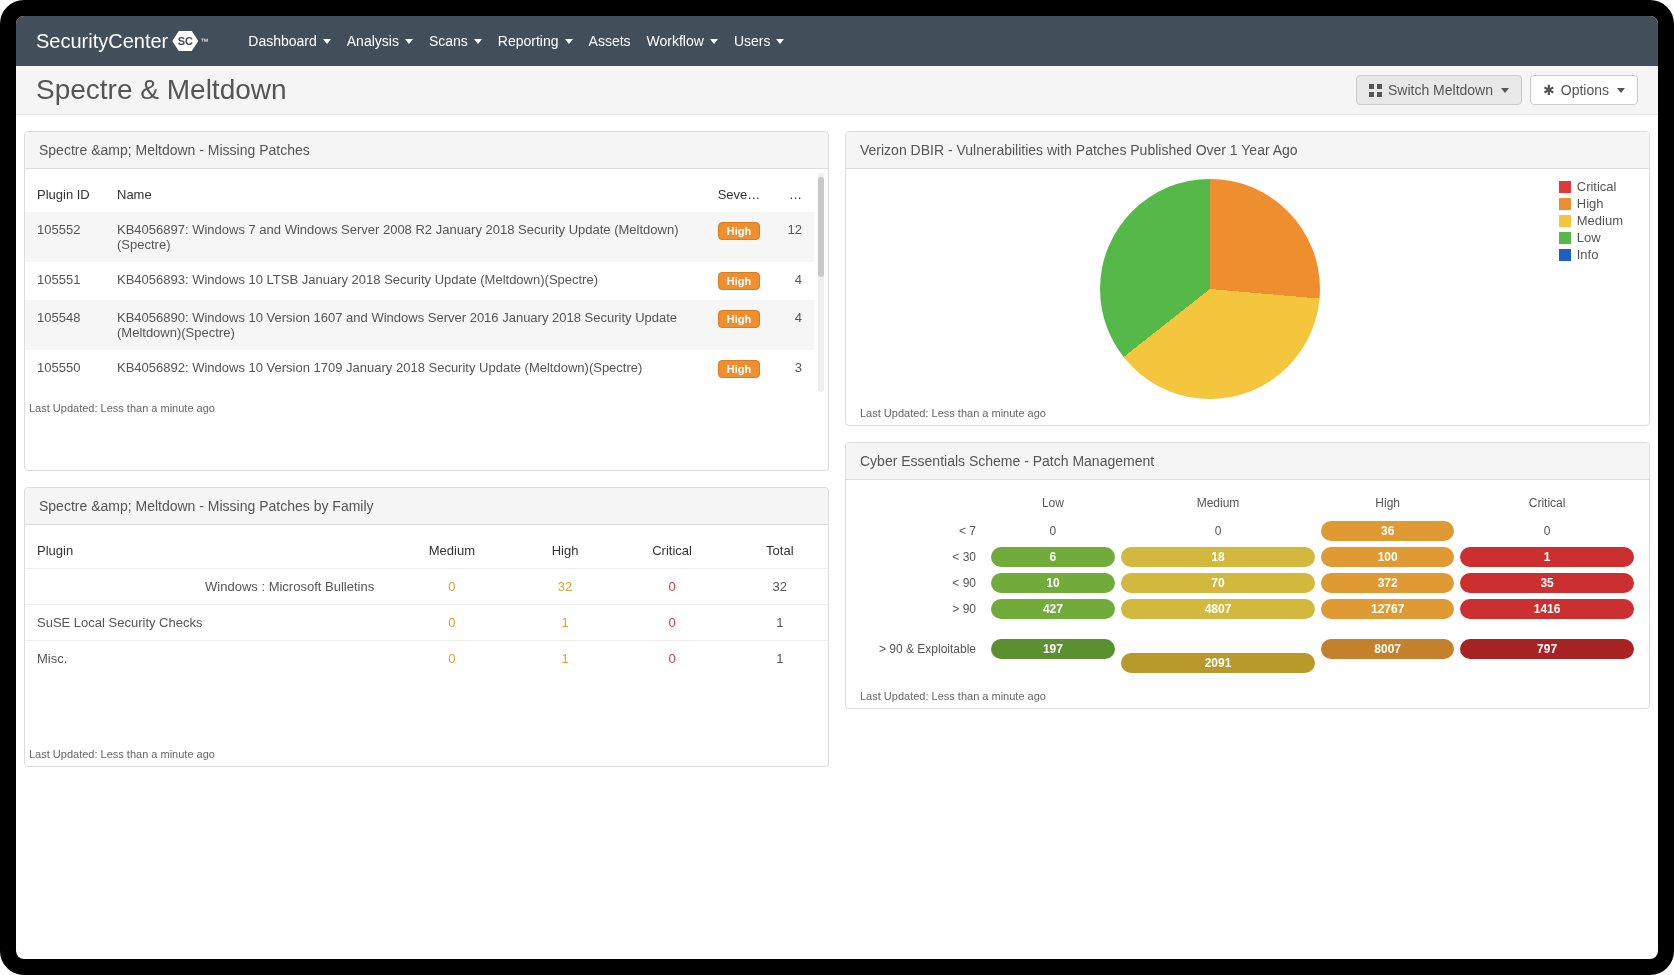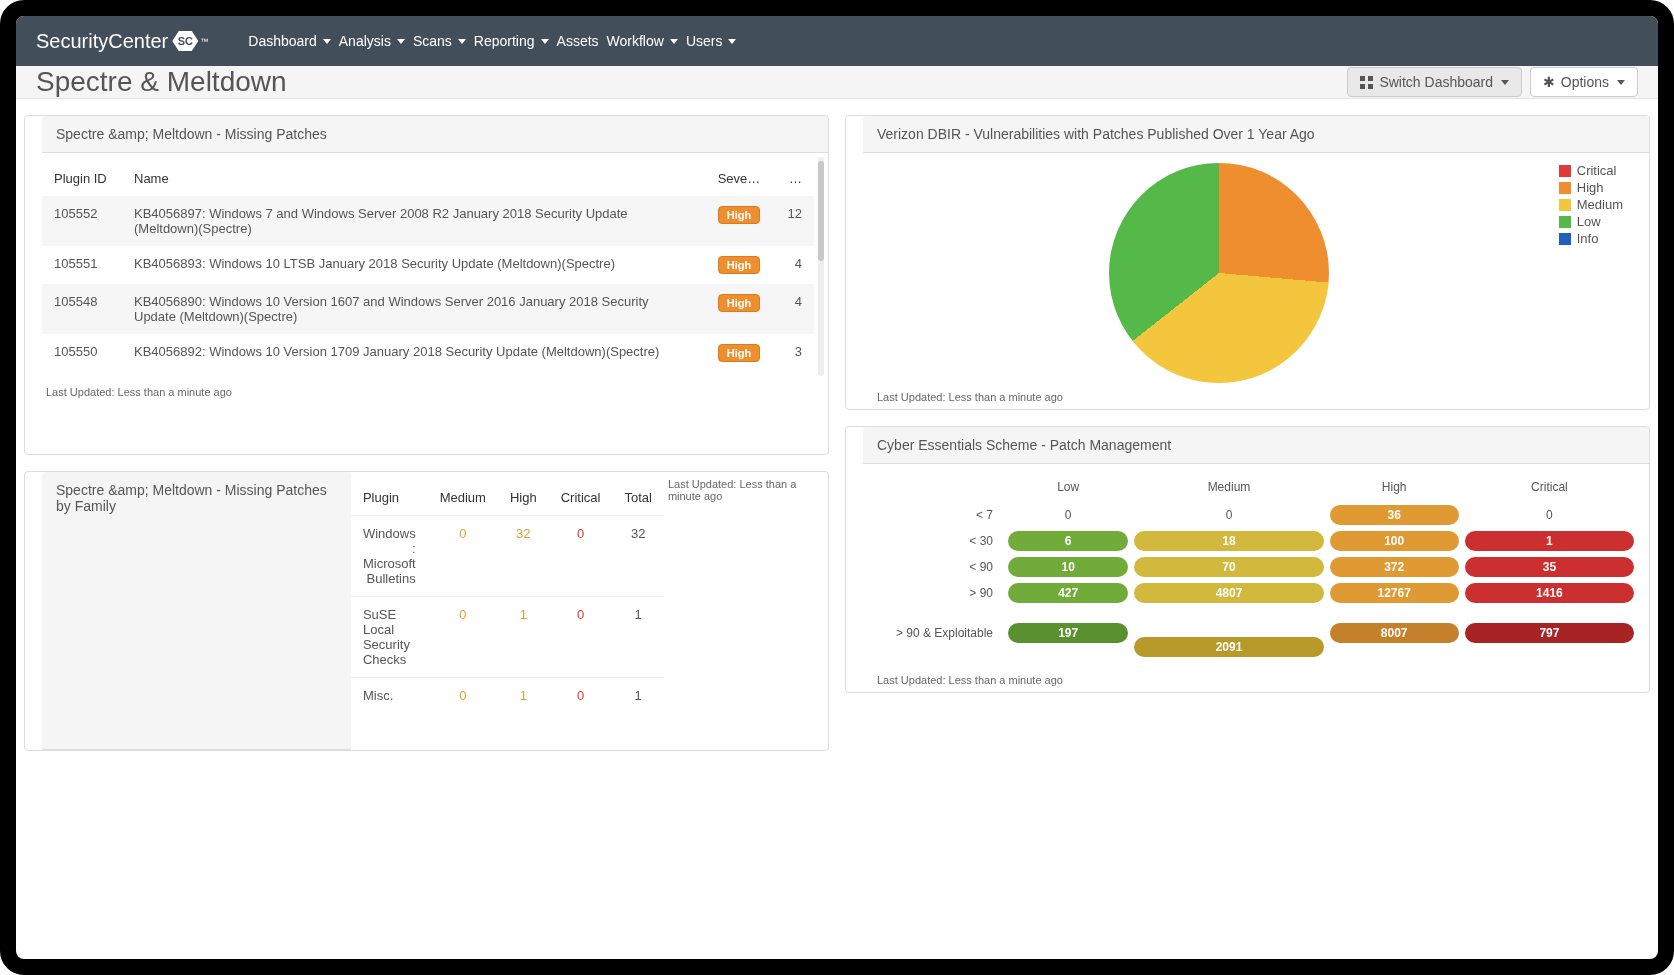--- a/index.html
+++ b/index.html
@@ -38,37 +38,37 @@
     background:#fff; color:#424f5a;
     font-size:11px; font-weight:700;
     padding:2px 4px; margin-left:4px;
     border-radius:8px;
     display:inline-flex;
     clip-path: polygon(25% 5%, 75% 5%, 100% 50%, 75% 95%, 25% 95%, 0% 50%);
     width:26px; height:22px;
     align-items:center; justify-content:center;
   }
   .brand-tm { font-size:8px; vertical-align:super; margin-left:2px;}
-  .navmenu { display:flex; gap: 8px; }
+  .navmenu { display:flex; gap: 16px; }
   .navitem {
     color:#fff; cursor:pointer; font-size:14px;
     display:flex; align-items:center; gap:4px;
   }
   .caret-down {
     width:0; height:0; display:inline-block;
     border-left:4px solid transparent;
     border-right:4px solid transparent;
     border-top:5px solid #fff;
     margin-left:2px;
   }
   
   .page-head {
     background:#f5f5f5;
     border-bottom:1px solid #e3e3e3;
-    padding: 0 20px;
+    padding: 8px 20px;
     display:flex; align-items:center; justify-content:space-between;
   }
   .page-title {
     font-size: 28px;
     font-weight: 300;
     color:#555;
   }
   .head-buttons { display:flex; gap:8px; }
   .btn {
     background:#fff; border:1px solid #ccc; border-radius:4px;
@@ -85,21 +85,20 @@
       linear-gradient(#555,#555) 0 8px/5px 5px no-repeat,
       linear-gradient(#555,#555) 8px 8px/5px 5px no-repeat;
   }
   .icon-gear { font-size:14px; }
   
   .content { padding: 16px 8px; display:flex; gap:16px; }
   .col { flex:1; display:flex; flex-direction:column; gap:16px;}
   .panel {
     border:1px solid #ddd; border-radius:4px;
     background:#fff;
-    padding-left:17px;
   }
   .panel-head {
     background:#f5f5f5; border-bottom:1px solid #ddd;
     padding: 10px 14px; font-size:14px; color:#555;
     border-radius:4px 4px 0 0;
   }
   .panel-body { padding: 8px 0 8px 0; }
   .panel-foot {
     padding: 6px 4px; font-size:11px; color:#666;
   }
@@ -193,21 +192,21 @@
           <span class="caret-down"></span>
         </div>
       </div>
   </div>
 
   <div class="page-head">
     <div class="page-title">Spectre &amp; Meltdown</div>
     <div class="head-buttons">
       <div class="btn gray">
         <span class="icon-grid"></span>
-        <span>Switch Dashboard</span>
+        <span>Switch Meltdown</span>
         <span class="caret-down"></span>
       </div>
       <div class="btn">
         <span class="icon-gear">✱</span>
         <span>Options</span>
         <span class="caret-down"></span>
       </div>
     </div>
   </div>
 
@@ -253,21 +252,21 @@
                   <td class="count-cell">3</td>
                 </tr>
               </tbody>
           </table>
           <div class="scrolltrack"></div>
           <div class="scrollbar"></div>
         </div>
         <div class="panel-foot">Last Updated: Less than a minute ago</div>
       </div>
 
-      <div class="panel" style="min-height:280px; display:flex; ">
+      <div class="panel" style="min-height:280px; display:flex; flex-direction:column;">
         <div class="panel-head">Spectre &amp;amp; Meltdown - Missing Patches by Family</div>
         <div class="panel-body" style="flex:1">
           <table class="tbl tbl-family">
             <thead>
                 <tr>
               <th style="text-align:left">Plugin</th>
               <th>Medium</th>
               <th>High</th>
               <th>Critical</th>
               <th>Total</th>

